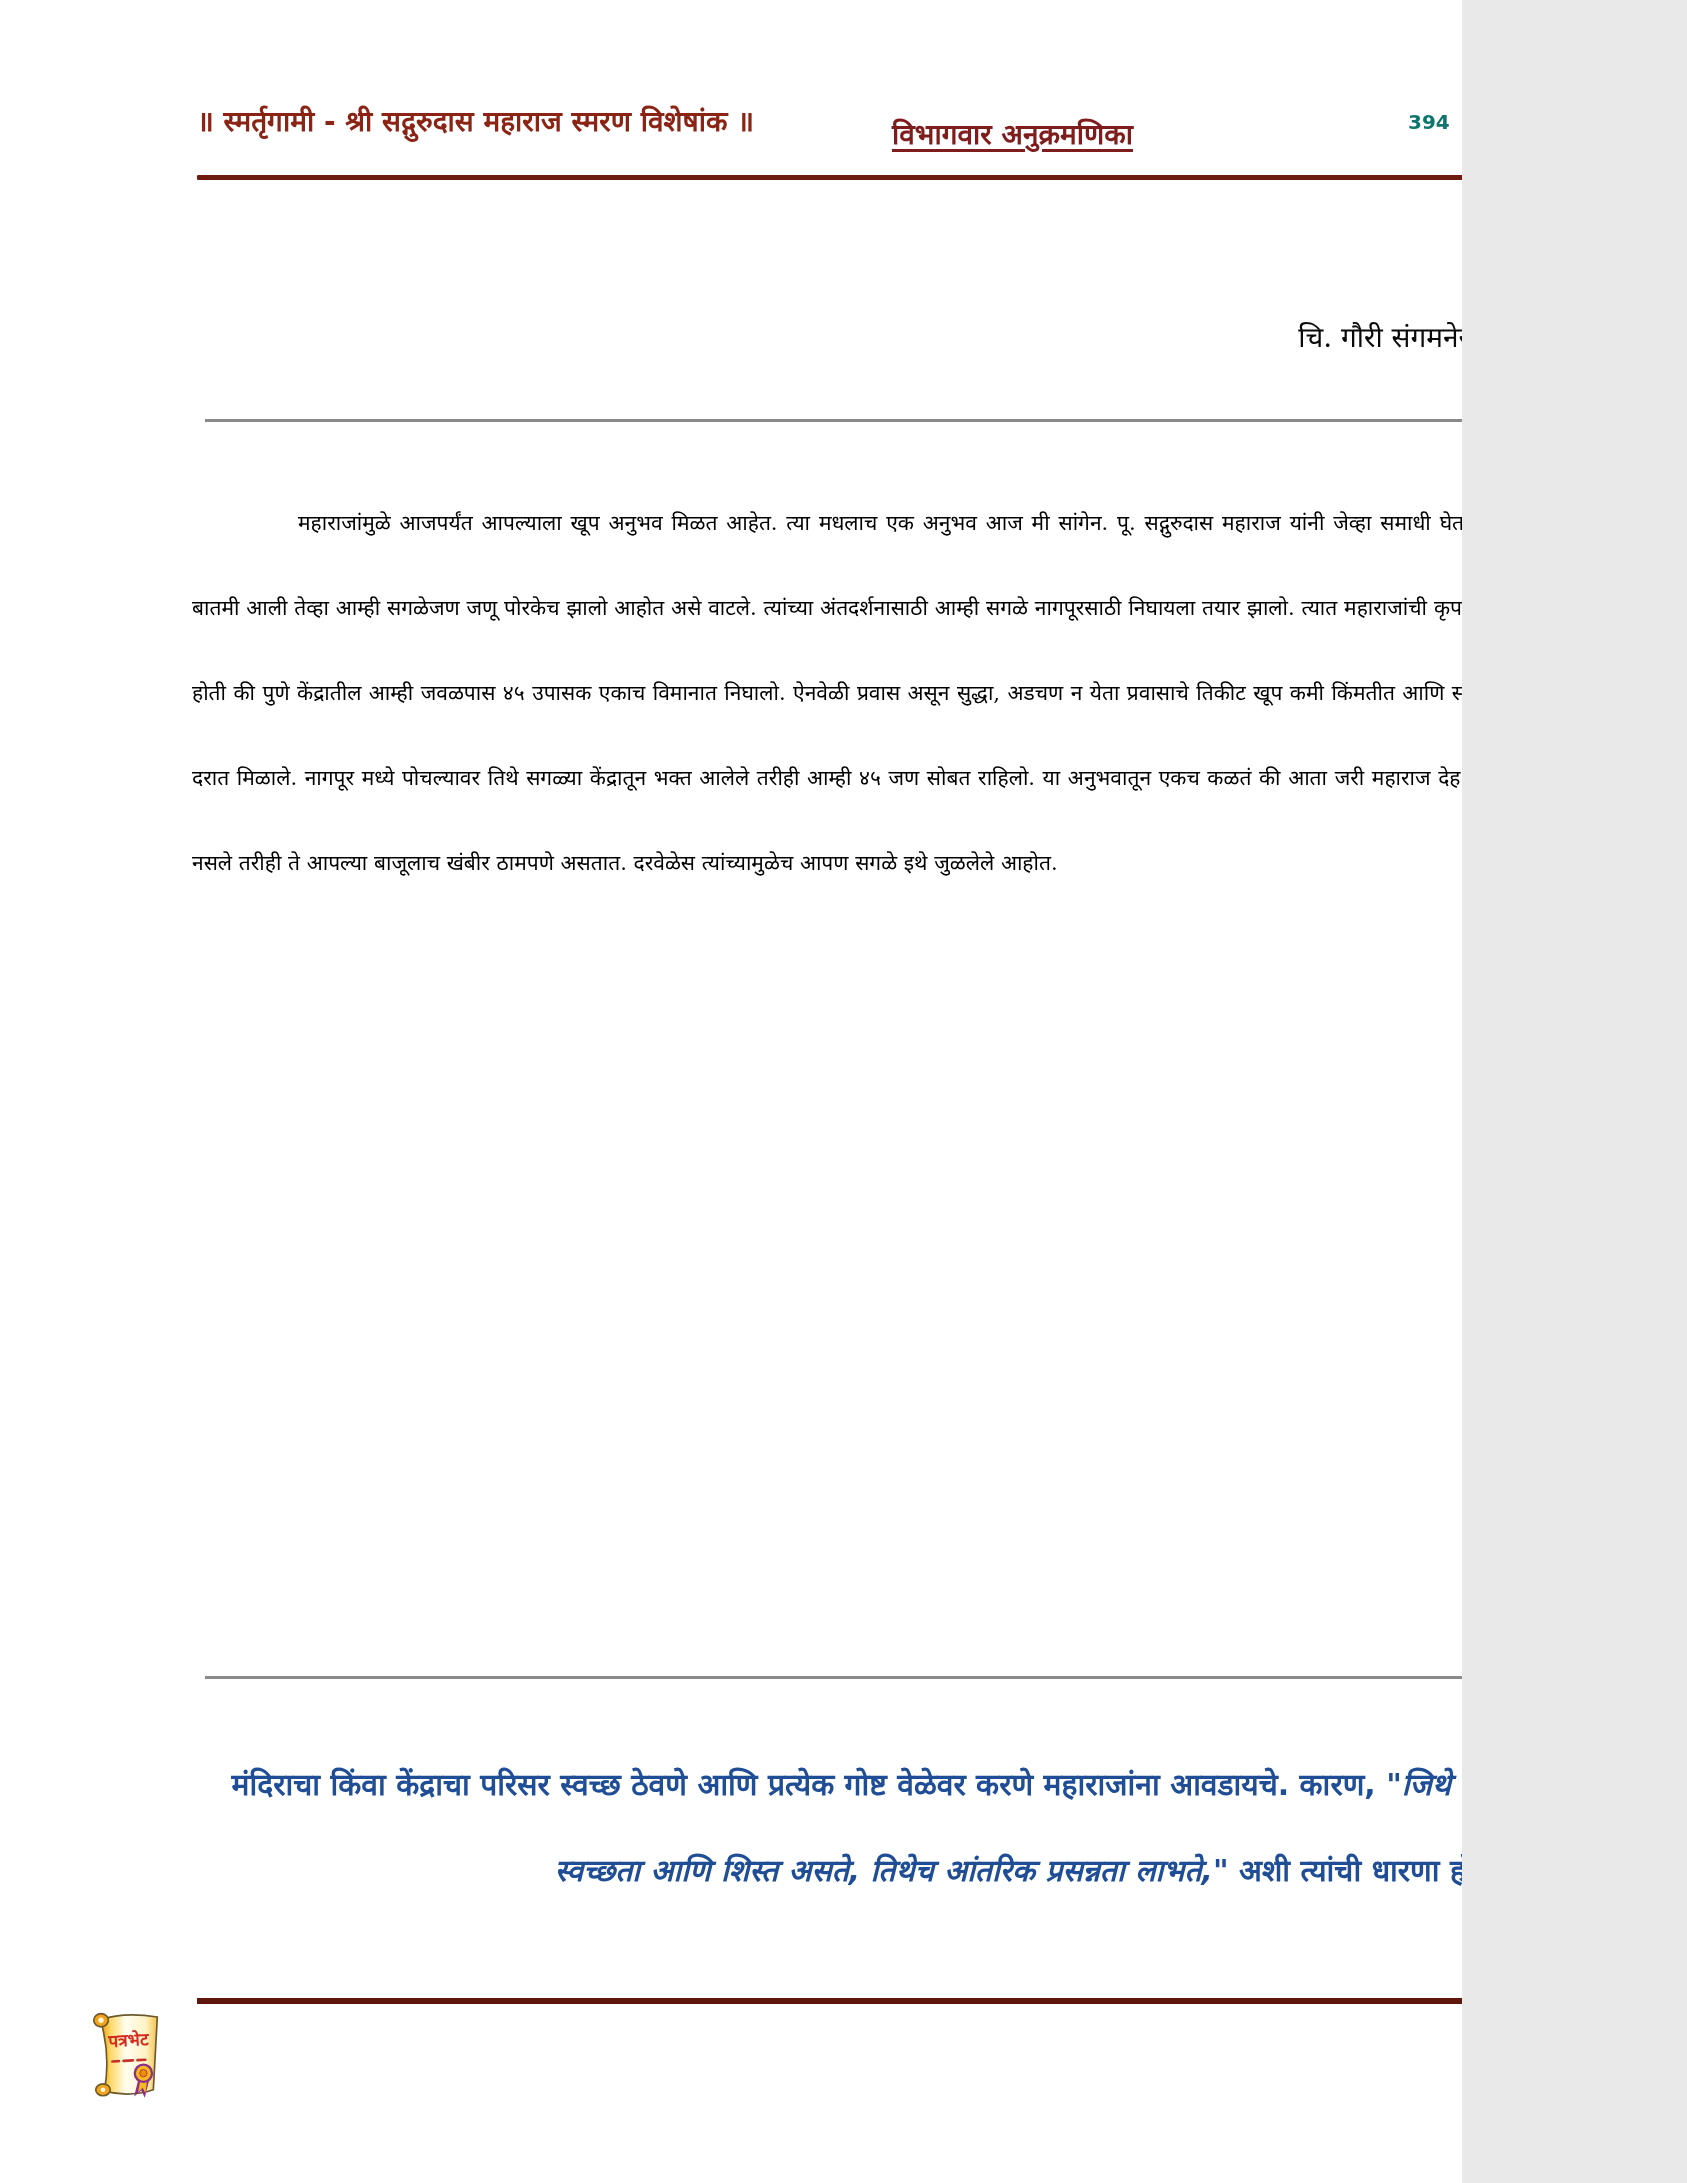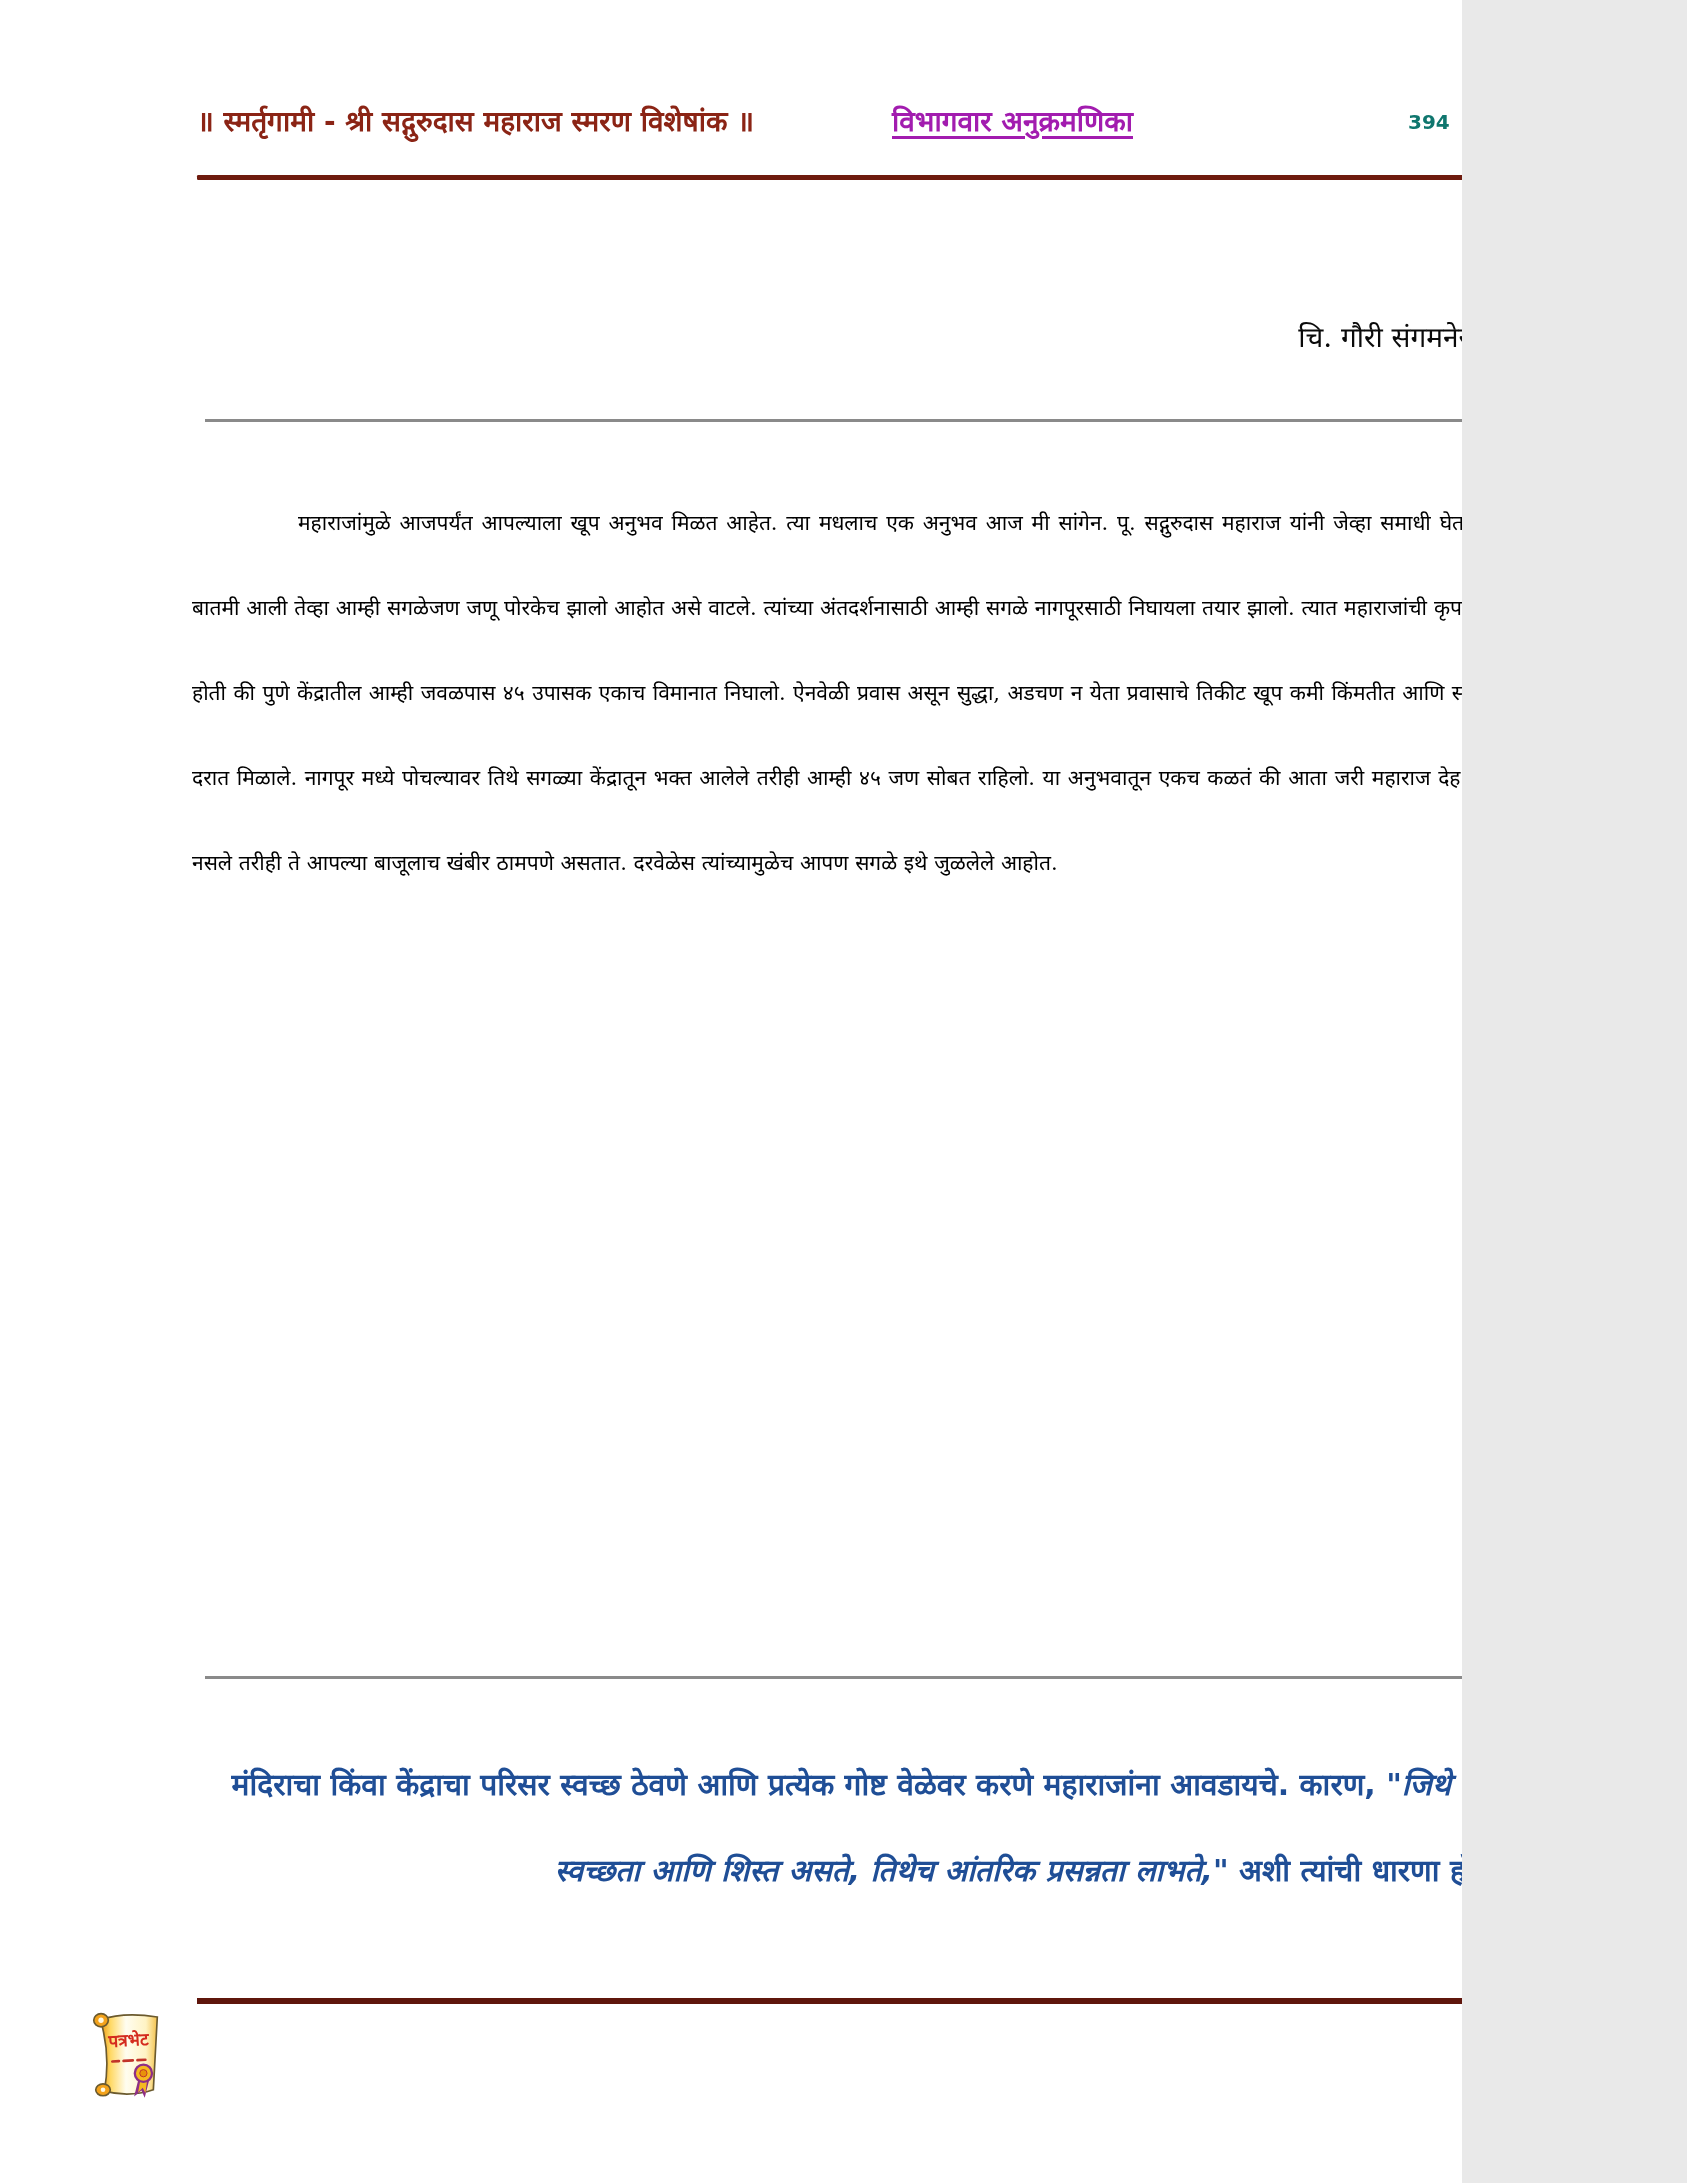--- a/index.html
+++ b/index.html
@@ -11,23 +11,23 @@
     overflow: hidden;
     font-family: "DejaVu Sans", sans-serif;
   }
   
   .masthead {
     position: absolute; left: 197px; top: 101px;
     font-size: 28px; line-height: 41px; font-weight: bold;
     color: #8B2415; white-space: nowrap;
   }
   .index-link {
-    position: absolute; left: 892px; top: 101px;
+    position: absolute; left: 892px; top: 114px;
     font-size: 28px; line-height: 41px; font-weight: bold;
-    color: #a21caf; text-decoration: underline;
+    color: #7f1d1d; text-decoration: underline;
     text-underline-offset: 5.3px; text-decoration-thickness: 2.6px;
     white-space: nowrap; cursor: pointer;
   }
   .page-number {
     position: absolute; left: 1408px; top: 102px;
     font-size: 20px; line-height: 40px; font-weight: bold;
     color: #0f766e;
   }
   .rule-maroon-top {
     position: absolute; left: 197px; top: 175px; width: 1313px; height: 4.6px;

